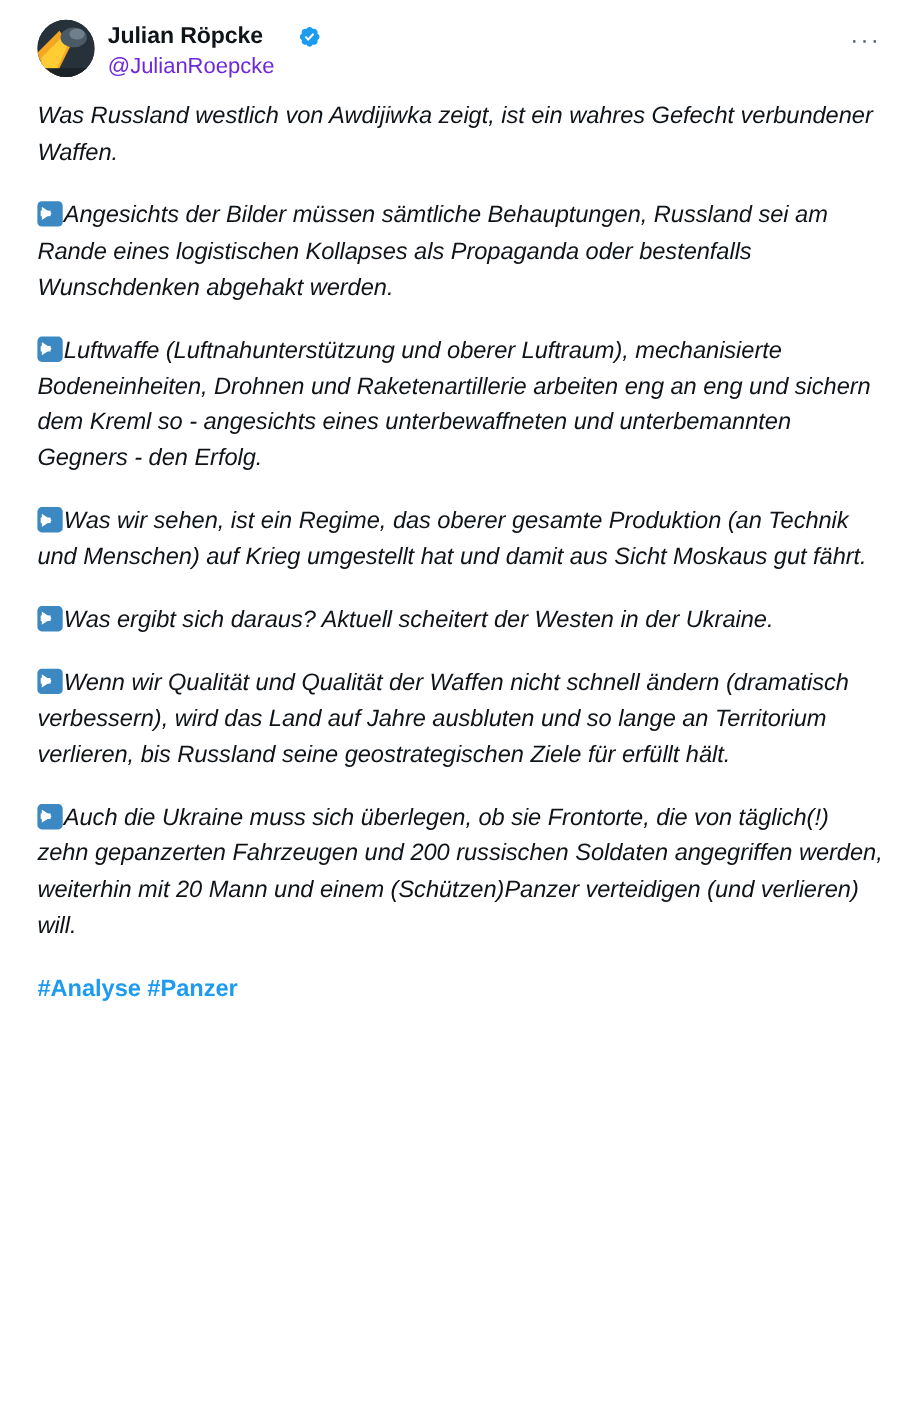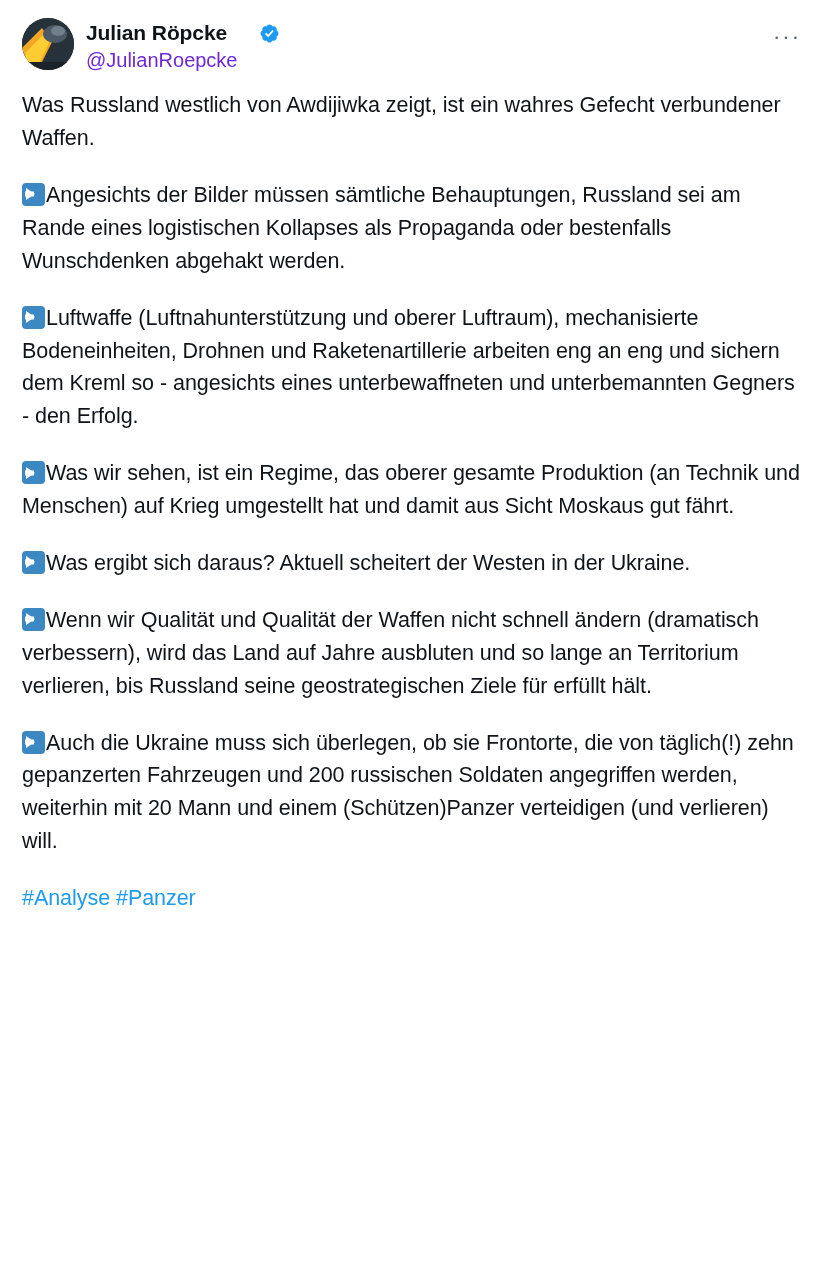--- a/index.html
+++ b/index.html
@@ -10,21 +10,21 @@
   body {
     width: 826px;
     min-height: 1280px;
     font-family: "Liberation Sans", sans-serif;
     color: #0f1419;
     -webkit-font-smoothing: antialiased;
   }
   .tweet-card {
     width: 826px;
     box-sizing: border-box;
-    padding: 18px 22px 14px 22px;
+    padding: 18px 22px 14px 34px;
     background: #ffffff;
   }
   .tweet-header {
     display: flex;
     align-items: flex-start;
     gap: 12px;
     margin-bottom: 12px;
   }
   .avatar {
     width: 52px;
@@ -95,20 +95,21 @@
   }
   .tweet-body {
     font-size: 21.5px;
     line-height: 1.53;
     color: #0f1419;
     letter-spacing: -0.05px;
     word-wrap: break-word;
   }
   .para {
     margin: 16px 0 24px 0;
+    font-style: italic;
   }
   .para:last-child { margin-bottom: 0; }
   .arrow-emoji {
     display: inline-block;
     width: 23px;
     height: 23px;
     border-radius: 4px;
     background: #3b88c3;
     position: relative;
     top: 4px;
@@ -135,21 +136,21 @@
     transform: translateY(-50%);
     width: 9px;
     height: 5px;
     background: #ffffff;
   }
   .hashtags {
     color: #1d9bf0;
     font-size: 21.5px;
     line-height: 1.5;
   }
-  .hashtag { color: #1d9bf0; text-decoration: none; }
+  .hashtag { color: #1d9bf0; text-decoration: none; font-weight: bold; }
 </style>
 </head>
 <body>
 
 <div class="tweet-card">
 
   <div class="tweet-header">
     <div class="avatar">
       <svg width="52" height="52" viewBox="0 0 52 52" aria-hidden="true">
         <rect width="52" height="52" fill="#27313a"></rect>

